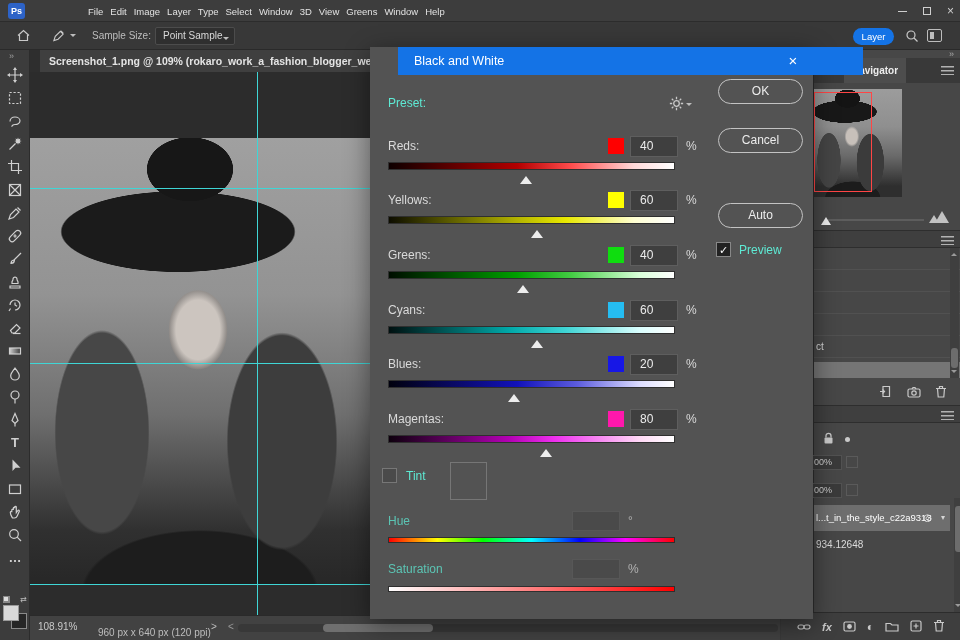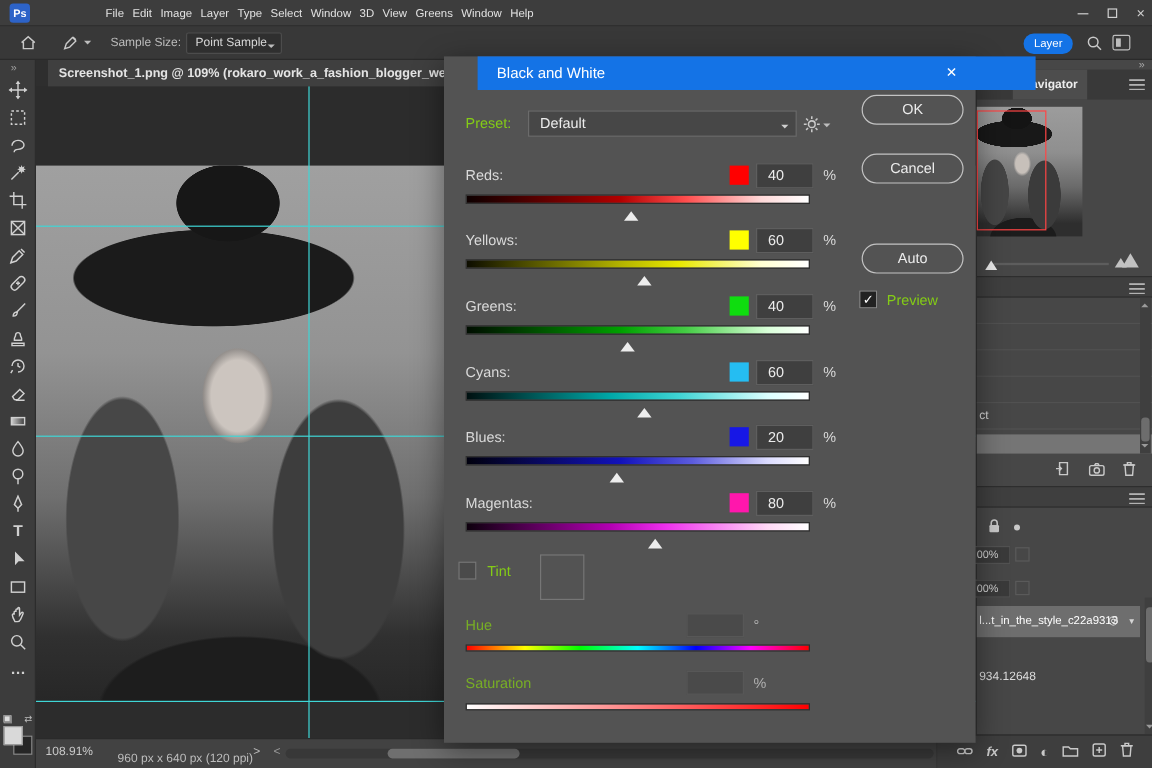--- a/index.html
+++ b/index.html
@@ -104,32 +104,32 @@
   .vthumb{position:absolute;left:1px;width:7px;background:#6d6d6d;border-radius:3px;}
   .schev{position:absolute;left:1px;width:0;height:0;border:3.5px solid transparent;}
   .hist-actions{position:absolute;left:0;top:332px;width:147px;height:22px;display:flex;justify-content:flex-end;gap:14px;padding-right:14px;align-items:center;}
   .layers{position:absolute;left:0;top:373px;width:147px;height:189px;font-size:9.5px;}
   .lk-dot{position:absolute;left:31px;top:14px;width:5px;height:5px;border-radius:50%;background:#c9c9c9;}
   .lv-box{position:absolute;left:-4px;width:32px;height:15px;background:#3a3a3a;border:1px solid #525252;color:#cfcfcf;font-size:9px;line-height:13px;padding-left:3px;}
   .lv-sq{position:absolute;left:32px;width:12px;height:12px;border:1px solid #5a5a5a;}
   .layer-sel{position:absolute;left:0;top:82px;width:136px;height:26px;background:#6e6e6e;color:#fff;line-height:26px;padding-left:2px;white-space:nowrap;overflow:hidden;}
   .layer-sel .licn{position:absolute;right:18px;top:0;color:#e8e8e8;font-size:10px;}
   .layer-sel .lchv{position:absolute;right:5px;top:0;color:#d5d5d5;font-size:8px;}
-  .layer-txt{position:absolute;left:2px;top:136px;color:#dcdcdc;font-size:10px;}
+  .layer-txt{position:absolute;left:2px;top:116px;color:#dcdcdc;font-size:10px;}
   .lyr-actions{position:absolute;left:-33px;top:562px;width:180px;height:28px;background:#3e3e3e;border-top:1px solid #2c2c2c;
                display:flex;align-items:center;gap:11px;padding-left:16px;}
   .fx{color:#c9c9c9;font-style:italic;font-size:11px;font-weight:bold;text-align:right;}
   .adj{color:#c9c9c9;font-size:12px;line-height:12px;}
   
   .dialog{position:absolute;left:370px;top:47px;width:443px;height:572px;background:#535353;z-index:10;
           box-shadow:0 6px 24px rgba(0,0,0,.45);font-size:12px;}
   .dlg-title{position:absolute;left:0;top:0;width:465px;height:28px;background:#1473e6;color:#fff;
              font-size:12.5px;line-height:28px;padding-left:16px;margin-left:28px;}
   .dlg-close{position:absolute;right:10px;top:0;width:20px;height:28px;color:#fff;font-size:15px;line-height:27px;text-align:center;}
-  .dlg-label{color:#84cc16;}
+  .dlg-label{color:#5eead4;}
   .preset-label{position:absolute;left:18px;top:49px;}
   .preset-select{position:absolute;left:70px;top:45px;width:224px;height:22px;background:#474747;border:1px solid #6b6b6b;
                  color:#ececec;line-height:20px;padding-left:9px;}
   .preset-select .chev{position:absolute;right:6px;top:8px;border-top-color:#cfcfcf;}
   .gear-wrap{position:absolute;left:299px;top:49px;display:flex;align-items:center;gap:2px;}
   .gear-wrap .chev{border-width:3px;margin-top:4px;}
   .dlg-btn{position:absolute;left:348px;width:85px;height:25px;border:1px solid #c3c3c3;border-radius:13px;
            color:#ececec;text-align:center;line-height:23px;background:transparent;}
   .preview-row{position:absolute;left:346px;top:195px;display:flex;gap:8px;align-items:center;}
   .cbx{width:15px;height:15px;background:#222;border:1px solid #888;color:#fff;font-size:11px;line-height:14px;text-align:center;}
@@ -470,24 +470,20 @@
             <path d="M1 3.5h10M4.5 3V1.5h3V3"></path>
           </svg></span>
     </div>
   </div>
 
   <div class="dialog">
     <div class="dlg-title">Black and White</div>
     <span class="dlg-close">×</span>
 
     <span class="dlg-label preset-label">Preset:</span>
-    <div class="preset-select">
-      <span>Default</span>
-      <span class="chev"></span>
-    </div>
     <span class="gear-wrap">
       <svg class="mi" width="15" height="15" viewBox="0 0 14 14">
           <circle cx="7" cy="7" r="2.6"></circle>
           <path d="M7 .8v2.2M7 11v2.2M.8 7H3M11 7h2.2M2.6 2.6l1.5 1.5M9.9 9.9l1.5 1.5M11.4 2.6L9.9 4.1M4.1 9.9l-1.5 1.5"></path>
         </svg>
       <span class="chev"></span>
     </span>
 
     <div class="dlg-btn" style="top:32px">OK</div>
     <div class="dlg-btn" style="top:81px">Cancel</div>

